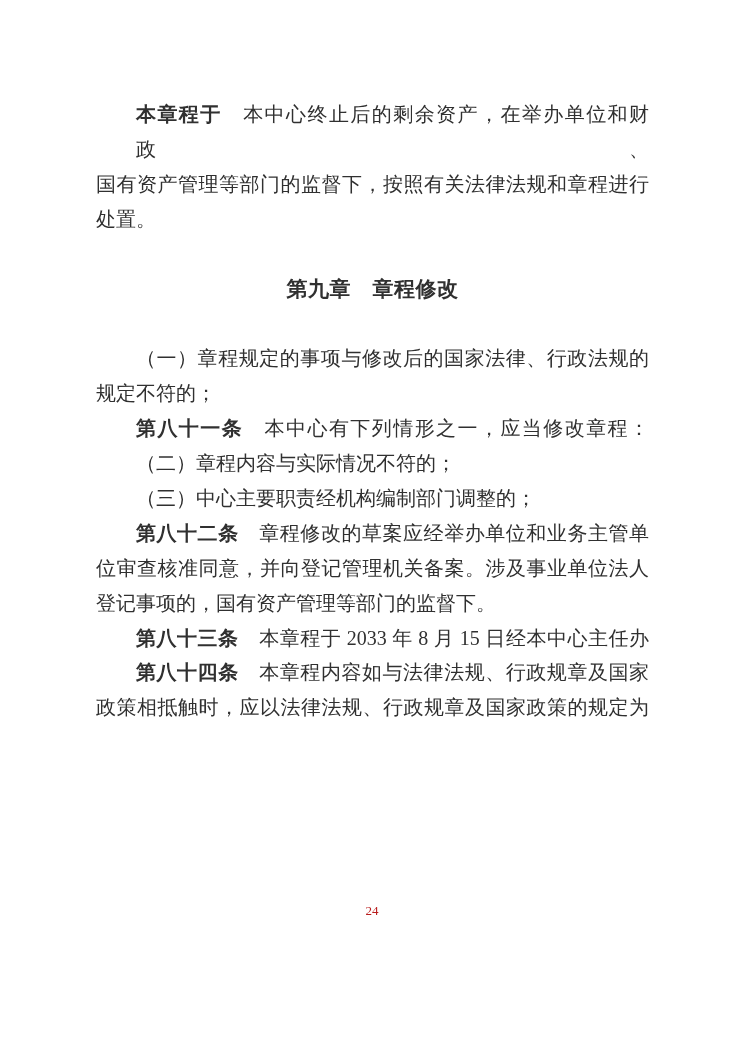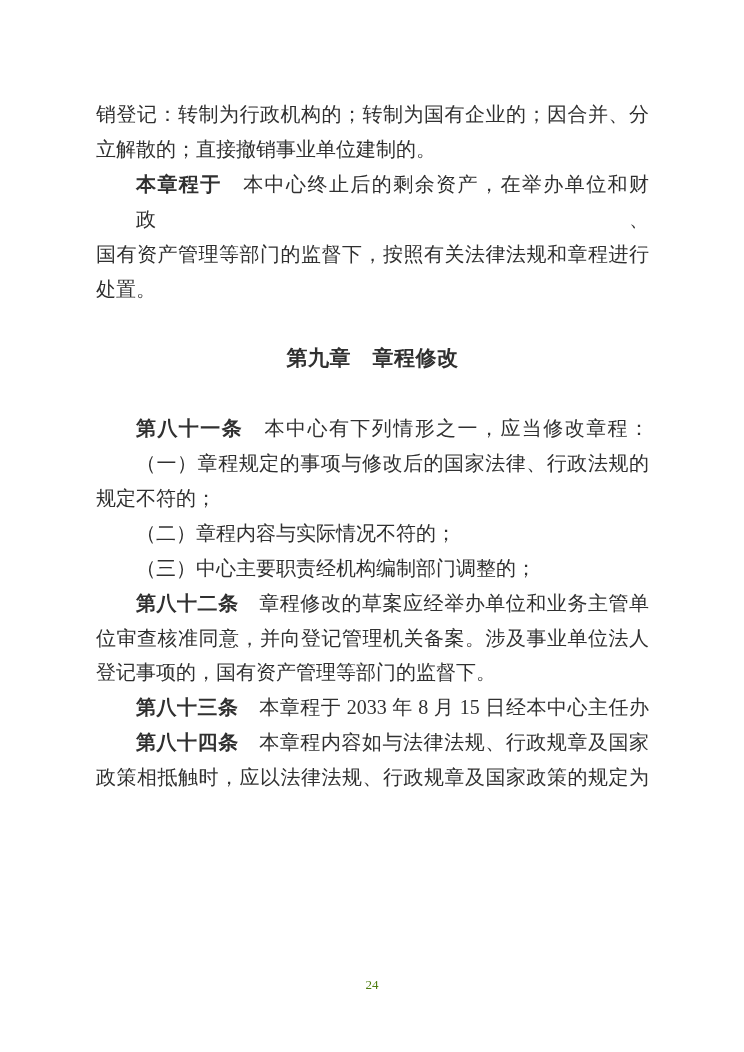--- a/index.html
+++ b/index.html
@@ -47,50 +47,46 @@
   .heading {
     text-align: center;
     font-weight: bold;
     font-size: 21px;
     line-height: 34.9px;
     margin: 34.9px 0;
     letter-spacing: 0.5px;
   }
   .page-number {
     position: absolute;
-    top: 976px;
+    top: 902px;
     left: 0;
     right: 0;
     text-align: center;
     font-size: 13px;
     line-height: 18px;
-    color: #4d7c0f;
+    color: #b91c1c;
   }
 </style>
 </head>
 <body>
 
 <div class="page">
   <div class="content" id="doc-blocks">
       <div class="para">
-        <div class="line fill"><span class="run">销登记：转制为行政机构的；转制为国有企业的；因合并、分</span></div>
-        <div class="line"><span class="run">立解散的；直接撤销事业单位建制的。</span></div>
-      </div>
-      <div class="para">
         <div class="line indent fill"><span class="run bold">本章程于</span><span class="run">　本中心终止后的剩余资产，在举办单位和财政、</span></div>
         <div class="line fill"><span class="run">国有资产管理等部门的监督下，按照有关法律法规和章程进行</span></div>
         <div class="line"><span class="run">处置。</span></div>
       </div>
       <div class="heading"><span class="run bold">第九章　章程修改</span></div>
       <div class="para">
-        <div class="line indent fill"><span class="run bold">第八十一条</span><span class="run">　本中心有下列情形之一，应当修改章程：</span></div>
+        <div class="line indent fill"><span class="run">（一）章程规定的事项与修改后的国家法律、行政法规的</span></div>
+        <div class="line"><span class="run">规定不符的；</span></div>
       </div>
       <div class="para">
-        <div class="line indent fill"><span class="run">（一）章程规定的事项与修改后的国家法律、行政法规的</span></div>
-        <div class="line"><span class="run">规定不符的；</span></div>
+        <div class="line indent fill"><span class="run bold">第八十一条</span><span class="run">　本中心有下列情形之一，应当修改章程：</span></div>
       </div>
       <div class="para">
         <div class="line indent"><span class="run">（二）章程内容与实际情况不符的；</span></div>
       </div>
       <div class="para">
         <div class="line indent"><span class="run">（三）中心主要职责经机构编制部门调整的；</span></div>
       </div>
       <div class="para">
         <div class="line indent fill"><span class="run bold">第八十二条</span><span class="run">　章程修改的草案应经举办单位和业务主管单</span></div>
         <div class="line fill"><span class="run">位审查核准同意，并向登记管理机关备案。涉及事业单位法人</span></div>

